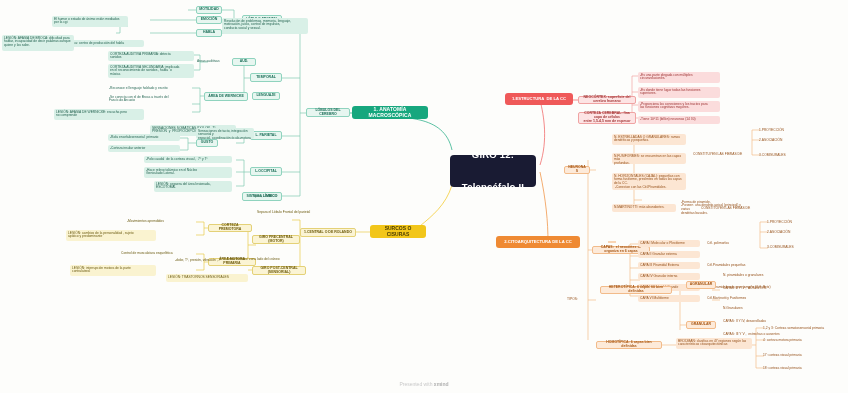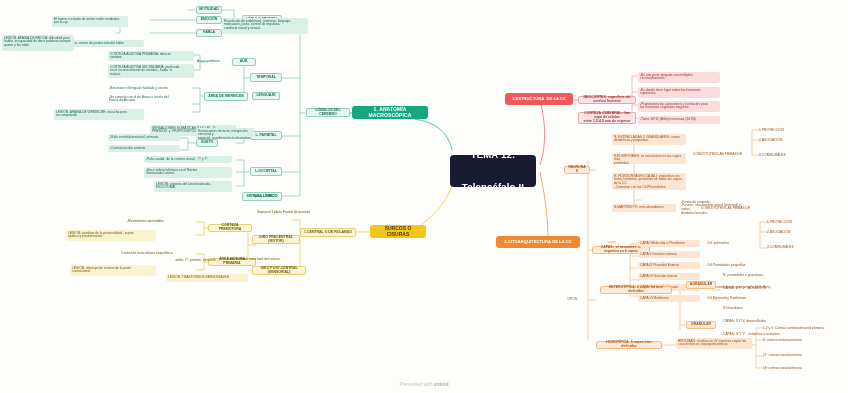--- a/index.html
+++ b/index.html
@@ -137,21 +137,21 @@
       <path stroke="#f2bb8a" d="M622,250 L630,250 M630,244 L630,296 M630,244 L640,244 M630,256 L640,256 M630,268 L640,268 M630,280 L640,280 M630,290 L640,290 M630,296 L640,296"></path>
       <path stroke="#f2bb8a" d="M712,290 L720,290 M712,300 L720,300"></path>
       <path stroke="#f2bb8a" d="M672,300 L680,300 M680,285 L680,330 M680,285 L688,285 M680,325 L688,325"></path>
       <path stroke="#f2bb8a" d="M660,345 L668,345 M668,345 L676,345"></path>
       <path stroke="#f2bb8a" d="M748,345 L756,345 M756,328 L756,368 M756,328 L764,328 M756,340 L764,340 M756,356 L764,356 M756,368 L764,368"></path>
     </g>
   </svg>
 
   <div class="node central" style="left:450px;top:155px;width:86px;height:32px;">
     <div>
-      <div>TEMA 12:</div>
+      <div>GIRO 12:</div>
       <div>Telencéfalo II</div>
     </div>
   </div>
 
   <div class="node main-green" style="left:352px;top:106px;width:76px;height:13px;">1. ANATOMÍA MACROSCÓPICA</div>
 
   <div class="node main-yellow" style="left:370px;top:225px;width:56px;height:13px;">SURCOS O CISURAS</div>
 
   <div class="node main-red" style="left:505px;top:93px;width:68px;height:12px;">1.ESTRUCTURA  DE LA CC</div>
 

